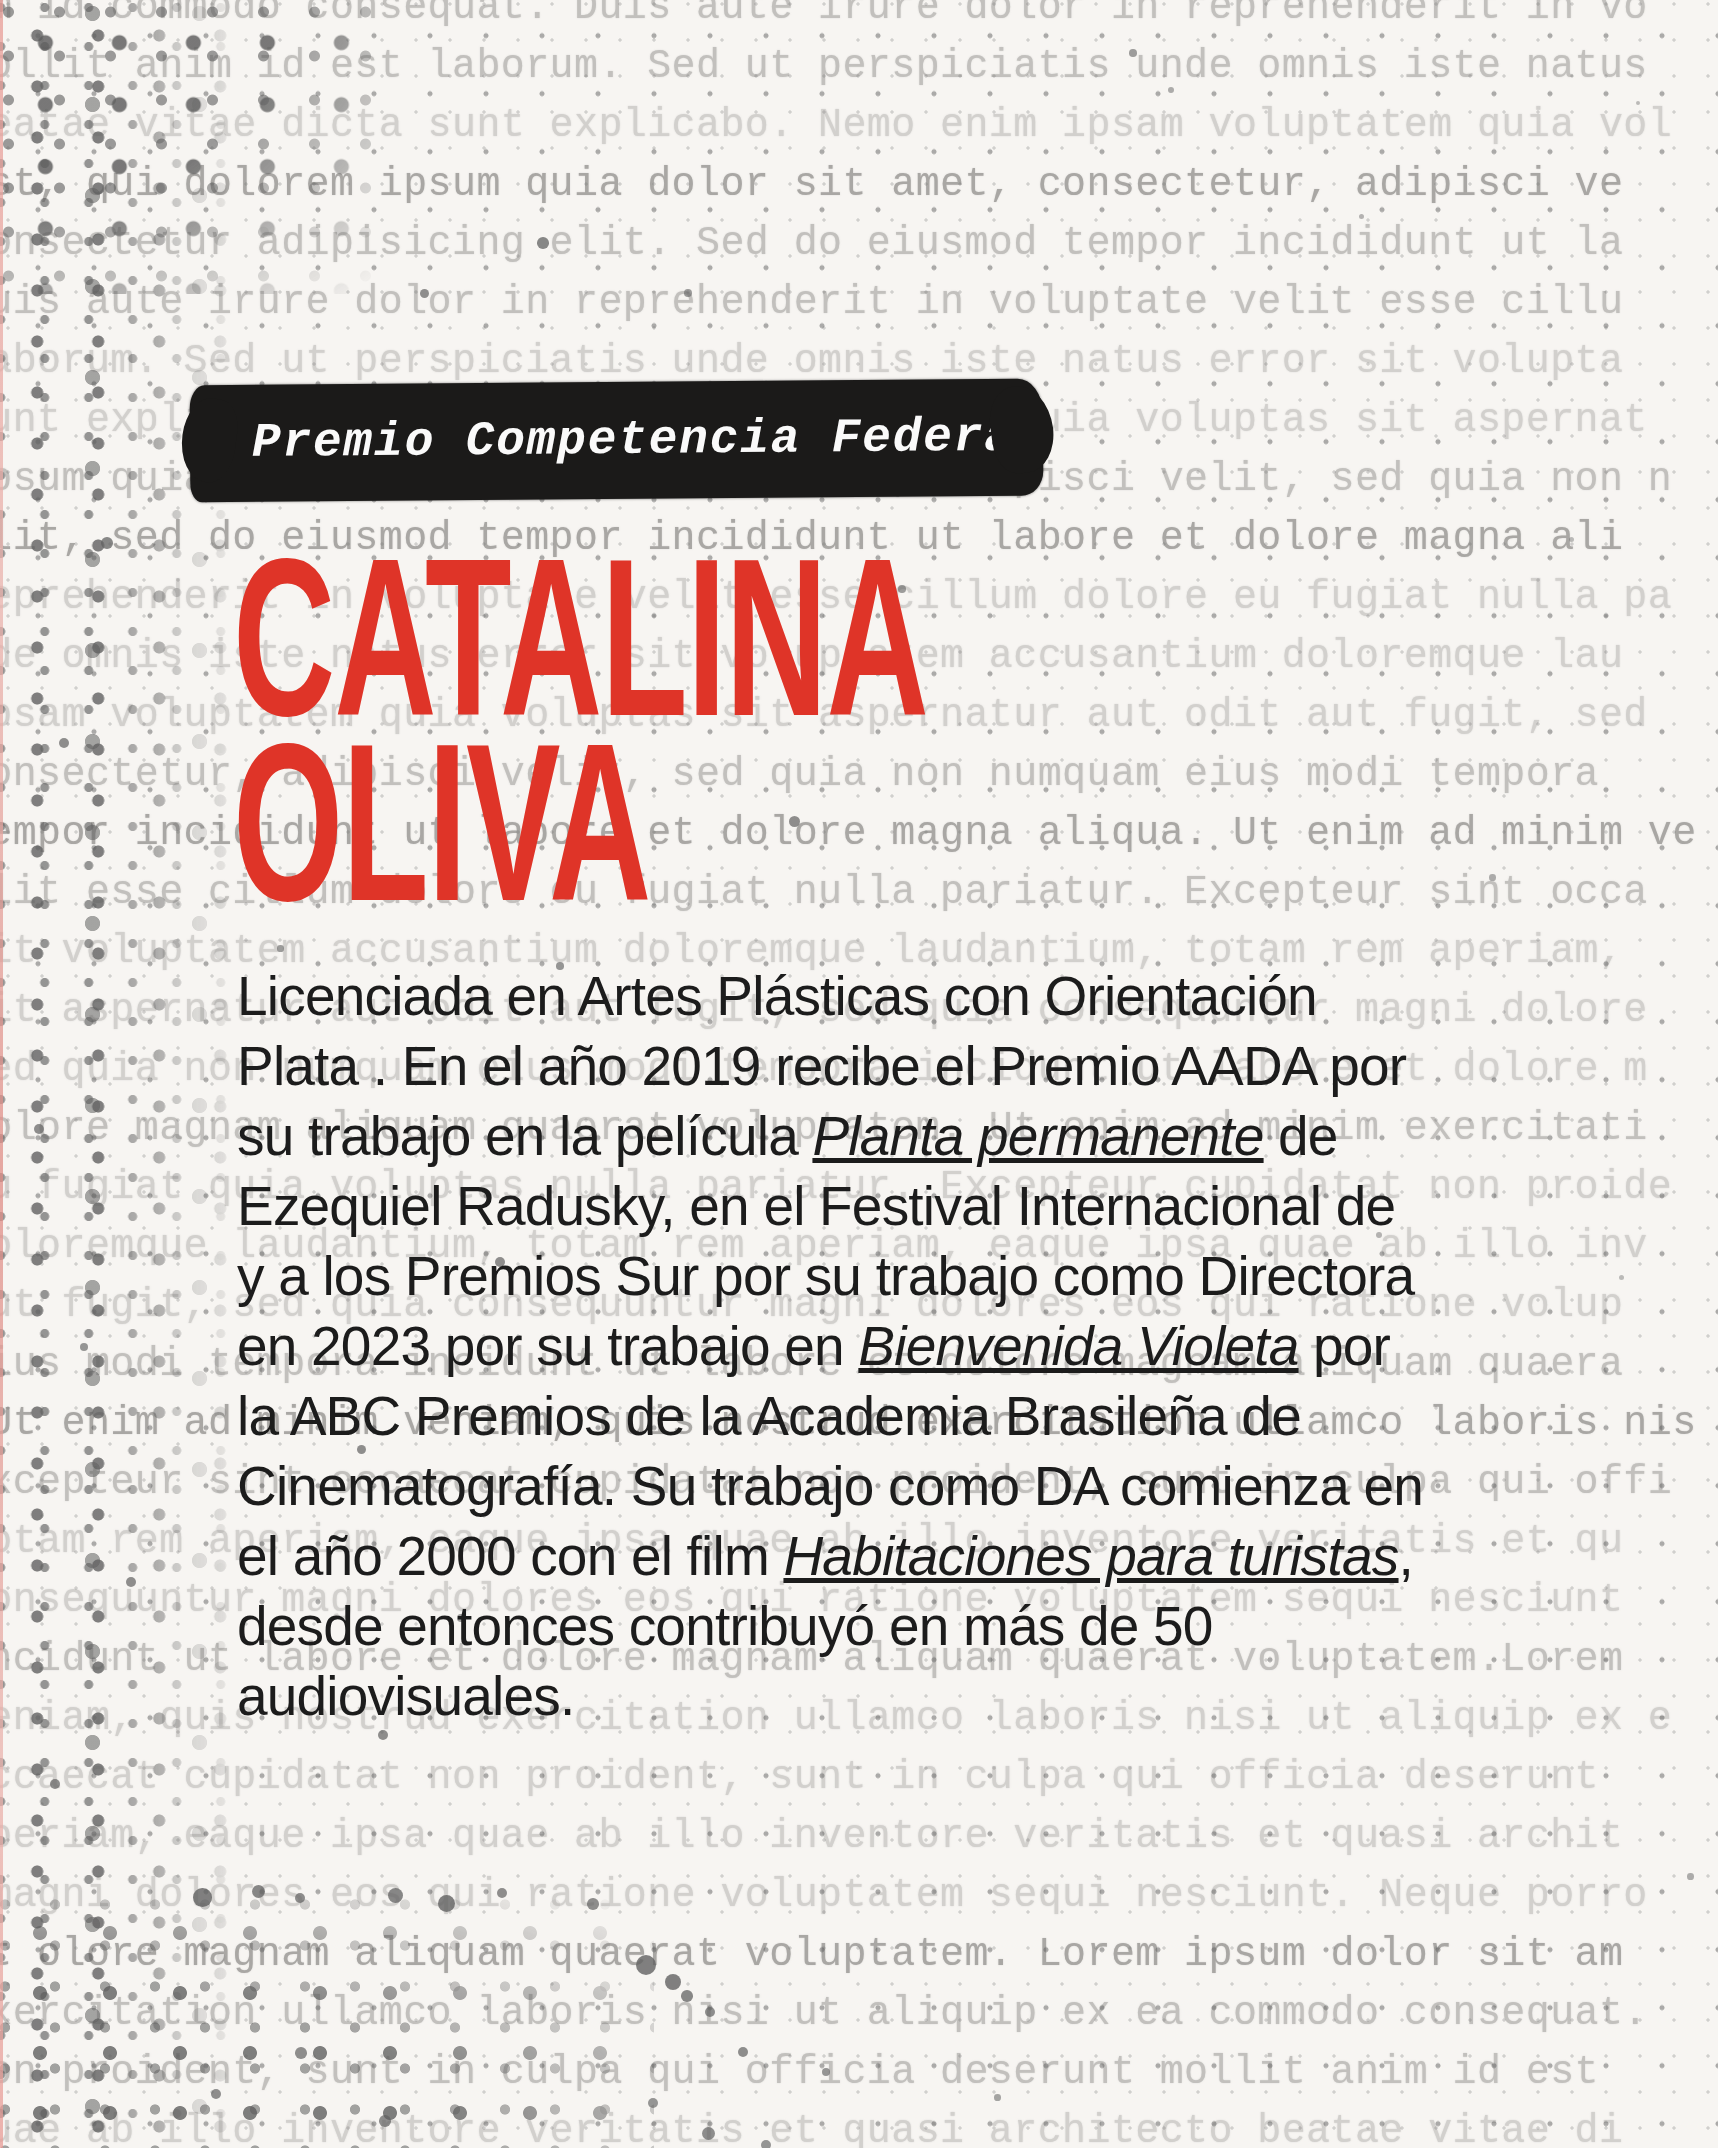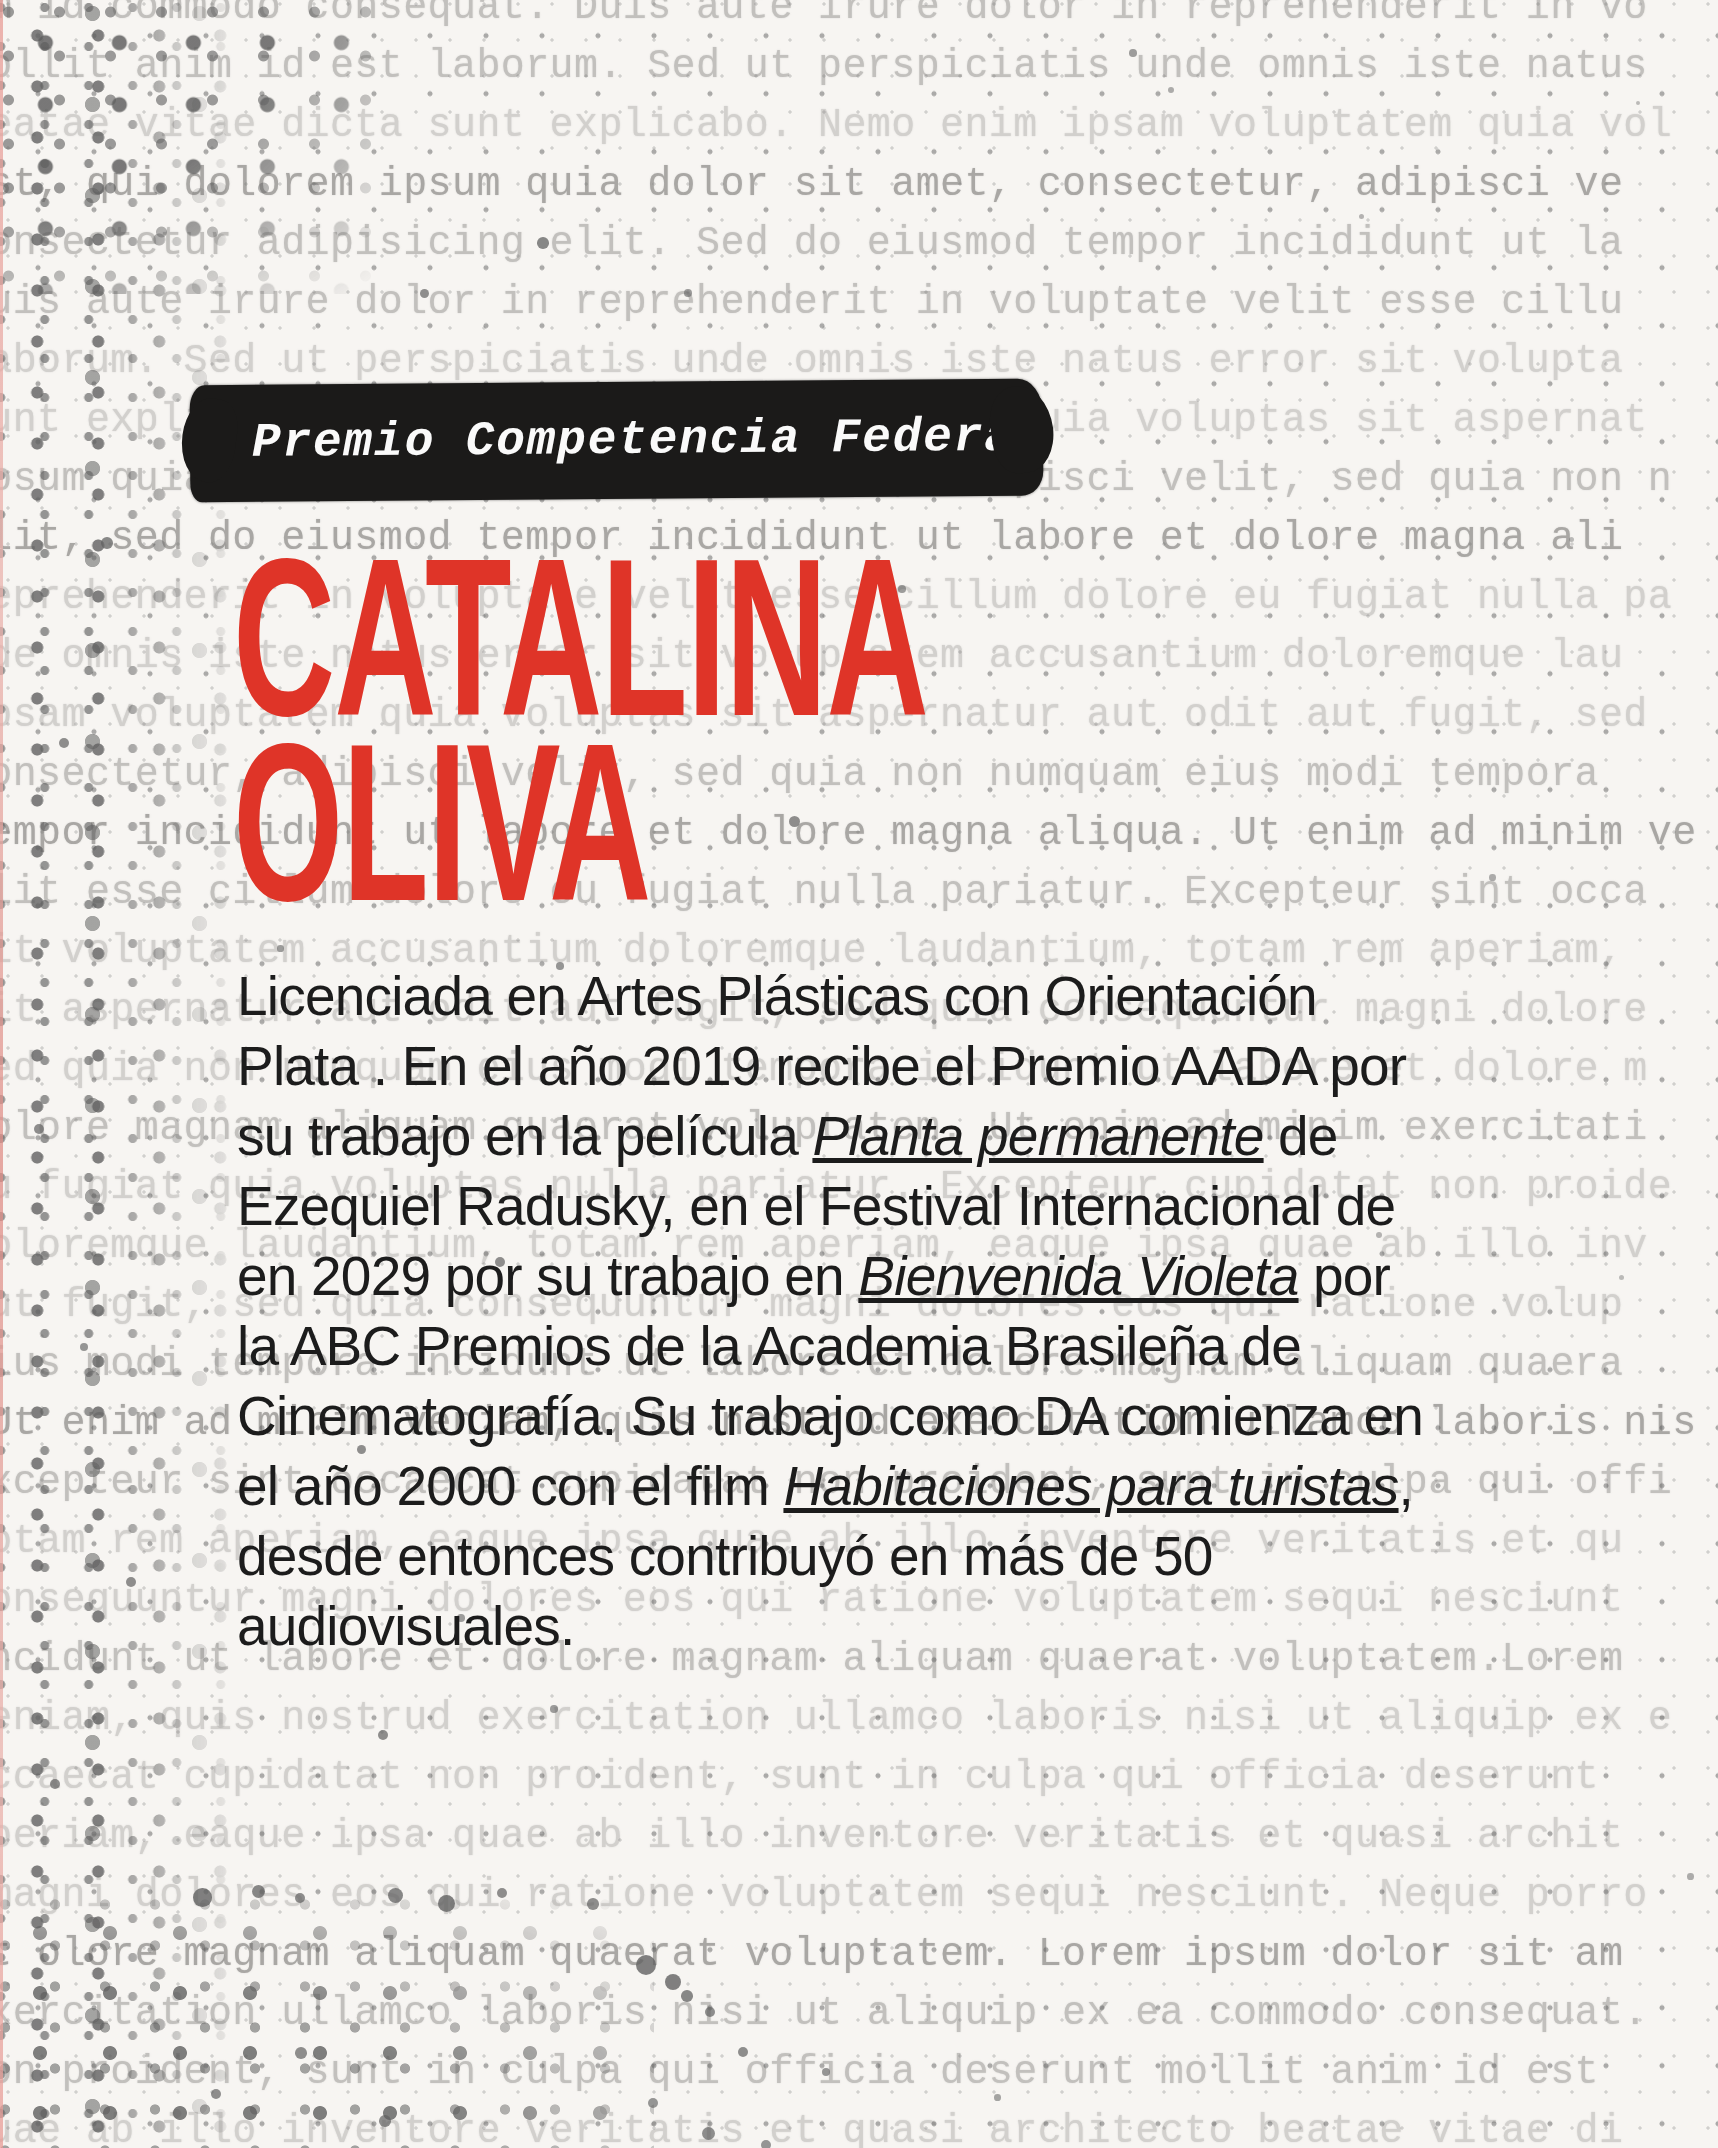--- a/index.html
+++ b/index.html
@@ -172,21 +172,22 @@
   <h1 class="title">
       <div class="title-line">CATALINA</div>
       <div class="title-line">OLIVA</div>
     </h1>
 
   <div class="bio">
       <div class="bio-line"><span>Licenciada en Artes Plásticas con Orientación</span></div>
       <div class="bio-line"><span>Plata . En el año 2019 recibe el Premio AADA por</span></div>
       <div class="bio-line"><span>su trabajo en la película </span><i>Planta permanente</i><span> de</span></div>
       <div class="bio-line"><span>Ezequiel Radusky, en el Festival Internacional de</span></div>
-      <div class="bio-line"><span>en 2029 por su trabajo en </span><i>Bienvenida Violeta</i><span> por</span></div>
+      <div class="bio-line"><span>y a los Premios Sur por su trabajo como Directora</span></div>
+      <div class="bio-line"><span>en 2023 por su trabajo en </span><i>Bienvenida Violeta</i><span> por</span></div>
       <div class="bio-line"><span>la ABC Premios de la Academia Brasileña de</span></div>
       <div class="bio-line"><span>Cinematografía. Su trabajo como DA comienza en</span></div>
       <div class="bio-line"><span>el año 2000 con el film </span><i>Habitaciones para turistas</i><span>,</span></div>
       <div class="bio-line"><span>desde entonces contribuyó en más de 50</span></div>
       <div class="bio-line"><span>audiovisuales.</span></div>
     </div>
 
   <div class="edge-pink"></div>
 </div>
 

